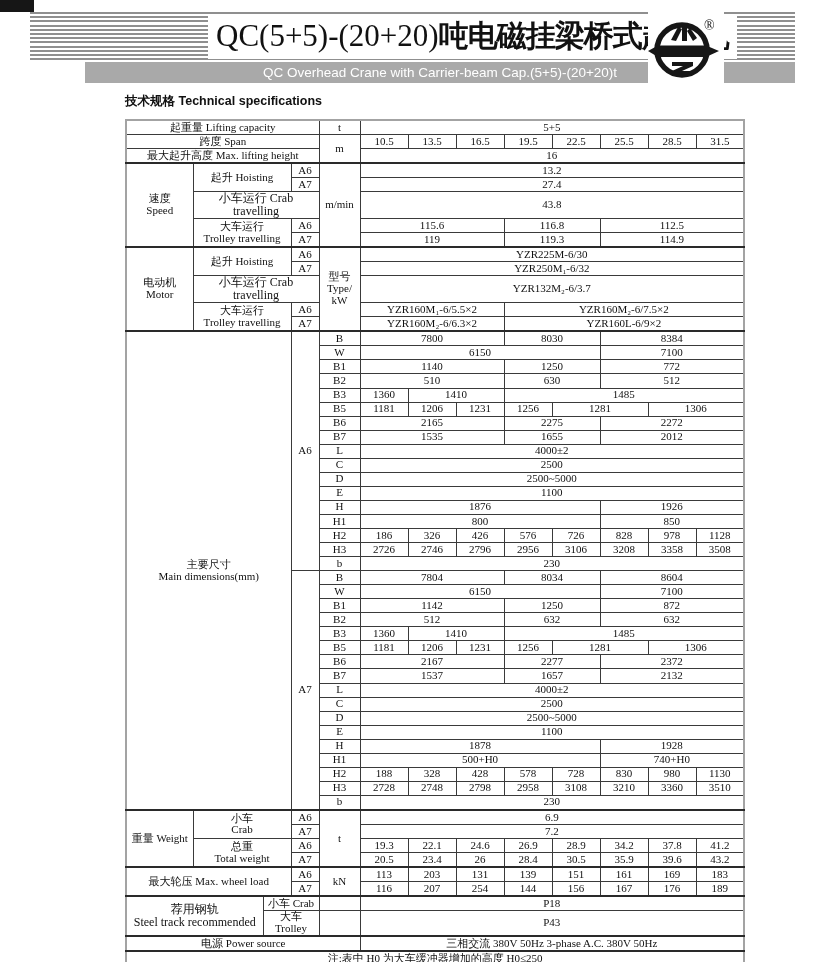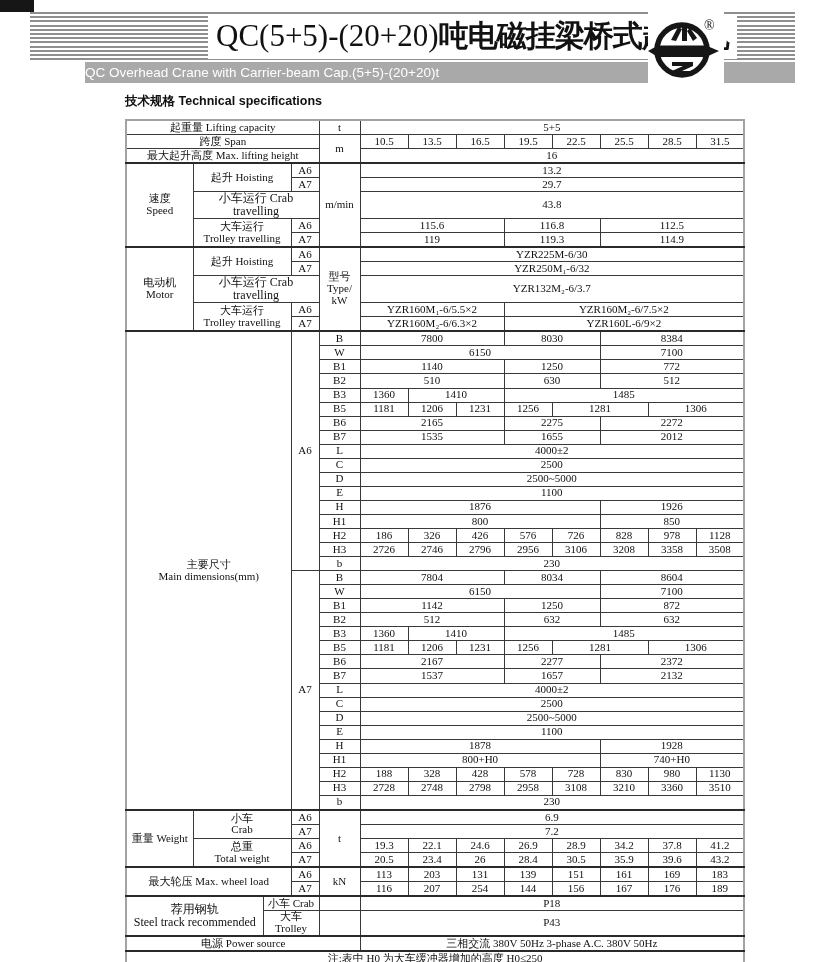--- a/index.html
+++ b/index.html
@@ -6,21 +6,21 @@
   .page{position:relative;width:827px;height:962px;background:#fff;overflow:hidden;
         font-family:"Liberation Serif",serif;color:#111;}
   .corner{position:absolute;left:0;top:0;width:34px;height:12px;background:#161616;}
   .stripes{position:absolute;left:30px;top:12px;width:765px;height:50px;
            background:repeating-linear-gradient(to bottom,#8f8f8f 0 2px,#ffffff 2px 4.2px);}
   .titlewrap{position:absolute;left:208px;top:14px;background:#fff;padding:2px 8px;white-space:nowrap;}
   .title-model{font-family:"Liberation Serif",serif;font-size:31px;font-weight:normal;}
   .title-cn{font-family:"DejaVu Sans",sans-serif;font-size:30px;font-weight:bold;letter-spacing:-1px;}
   .graybar{position:absolute;left:85px;top:62px;width:710px;height:21px;background:#a9a9a9;
            color:#fff;font-family:"Liberation Sans",sans-serif;font-size:13.5px;
-           text-align:left;line-height:21px;}
+           text-align:center;line-height:21px;}
   .logobox{position:absolute;left:648px;top:9px;width:76px;height:80px;background:#fff;}
   .regmark{position:absolute;left:56px;top:9px;font-size:14px;font-family:"Liberation Serif",serif;color:#111;}
   .heading{position:absolute;left:125px;top:93px;font-family:"Liberation Sans",sans-serif;
            font-size:12.5px;font-weight:bold;color:#111;text-align:center;}
   table.spec{position:absolute;left:125px;top:119px;width:618px;border-collapse:collapse;
              table-layout:fixed;font-size:11px;color:#111;border:2px solid #a3a3a3;}
   table.spec td{border:1px solid #3a3a3a;text-align:center;vertical-align:middle;
                 padding:0 1px;height:13.05px;line-height:1.08;white-space:pre-line;overflow:hidden;}
   tr.sec td{border-top:2px solid #2a2a2a;}
   td.al{text-align:left;padding-left:4px;margin-top:12px;}
@@ -99,21 +99,21 @@
     <tr class="sec">
       <td rowspan="5">速度
 Speed</td>
       <td colspan="2" rowspan="2">起升 Hoisting</td>
       <td>A6</td>
       <td rowspan="5">m/min</td>
       <td colspan="8">13.2</td>
     </tr>
     <tr>
       <td>A7</td>
-      <td colspan="8">29.7</td>
+      <td colspan="8">27.4</td>
     </tr>
     <tr>
       <td colspan="3" class="sm">小车运行 Crab travelling</td>
       <td colspan="8">43.8</td>
     </tr>
     <tr>
       <td colspan="2" rowspan="2">大车运行
 Trolley travelling</td>
       <td>A6</td>
       <td colspan="3">115.6</td>
@@ -331,21 +331,21 @@
       <td>E</td>
       <td colspan="8">1100</td>
     </tr>
     <tr>
       <td>H</td>
       <td colspan="5">1878</td>
       <td colspan="3">1928</td>
     </tr>
     <tr>
       <td>H1</td>
-      <td colspan="5">800+H0</td>
+      <td colspan="5">500+H0</td>
       <td colspan="3">740+H0</td>
     </tr>
     <tr>
       <td>H2</td>
       <td>188</td>
       <td>328</td>
       <td>428</td>
       <td>578</td>
       <td>728</td>
       <td>830</td>

